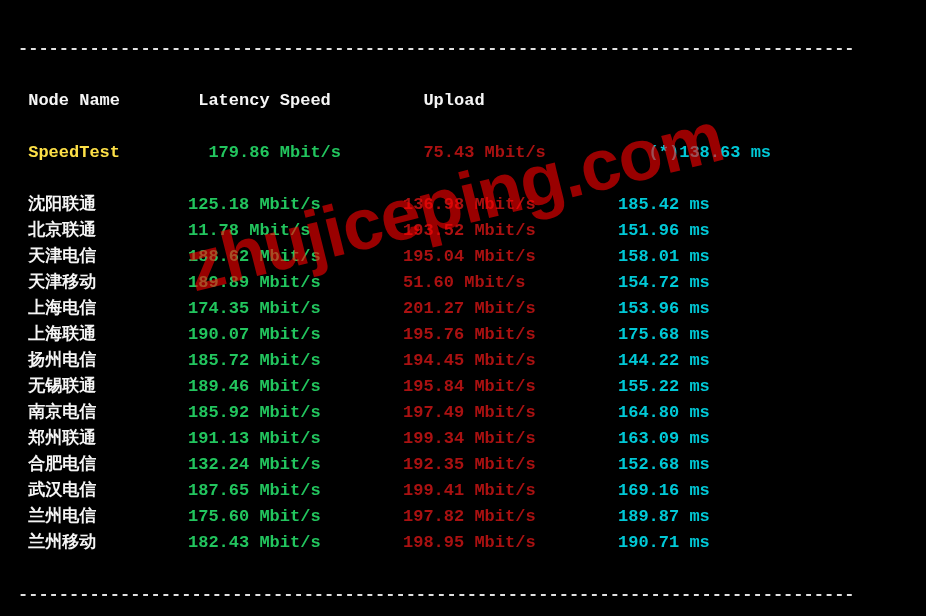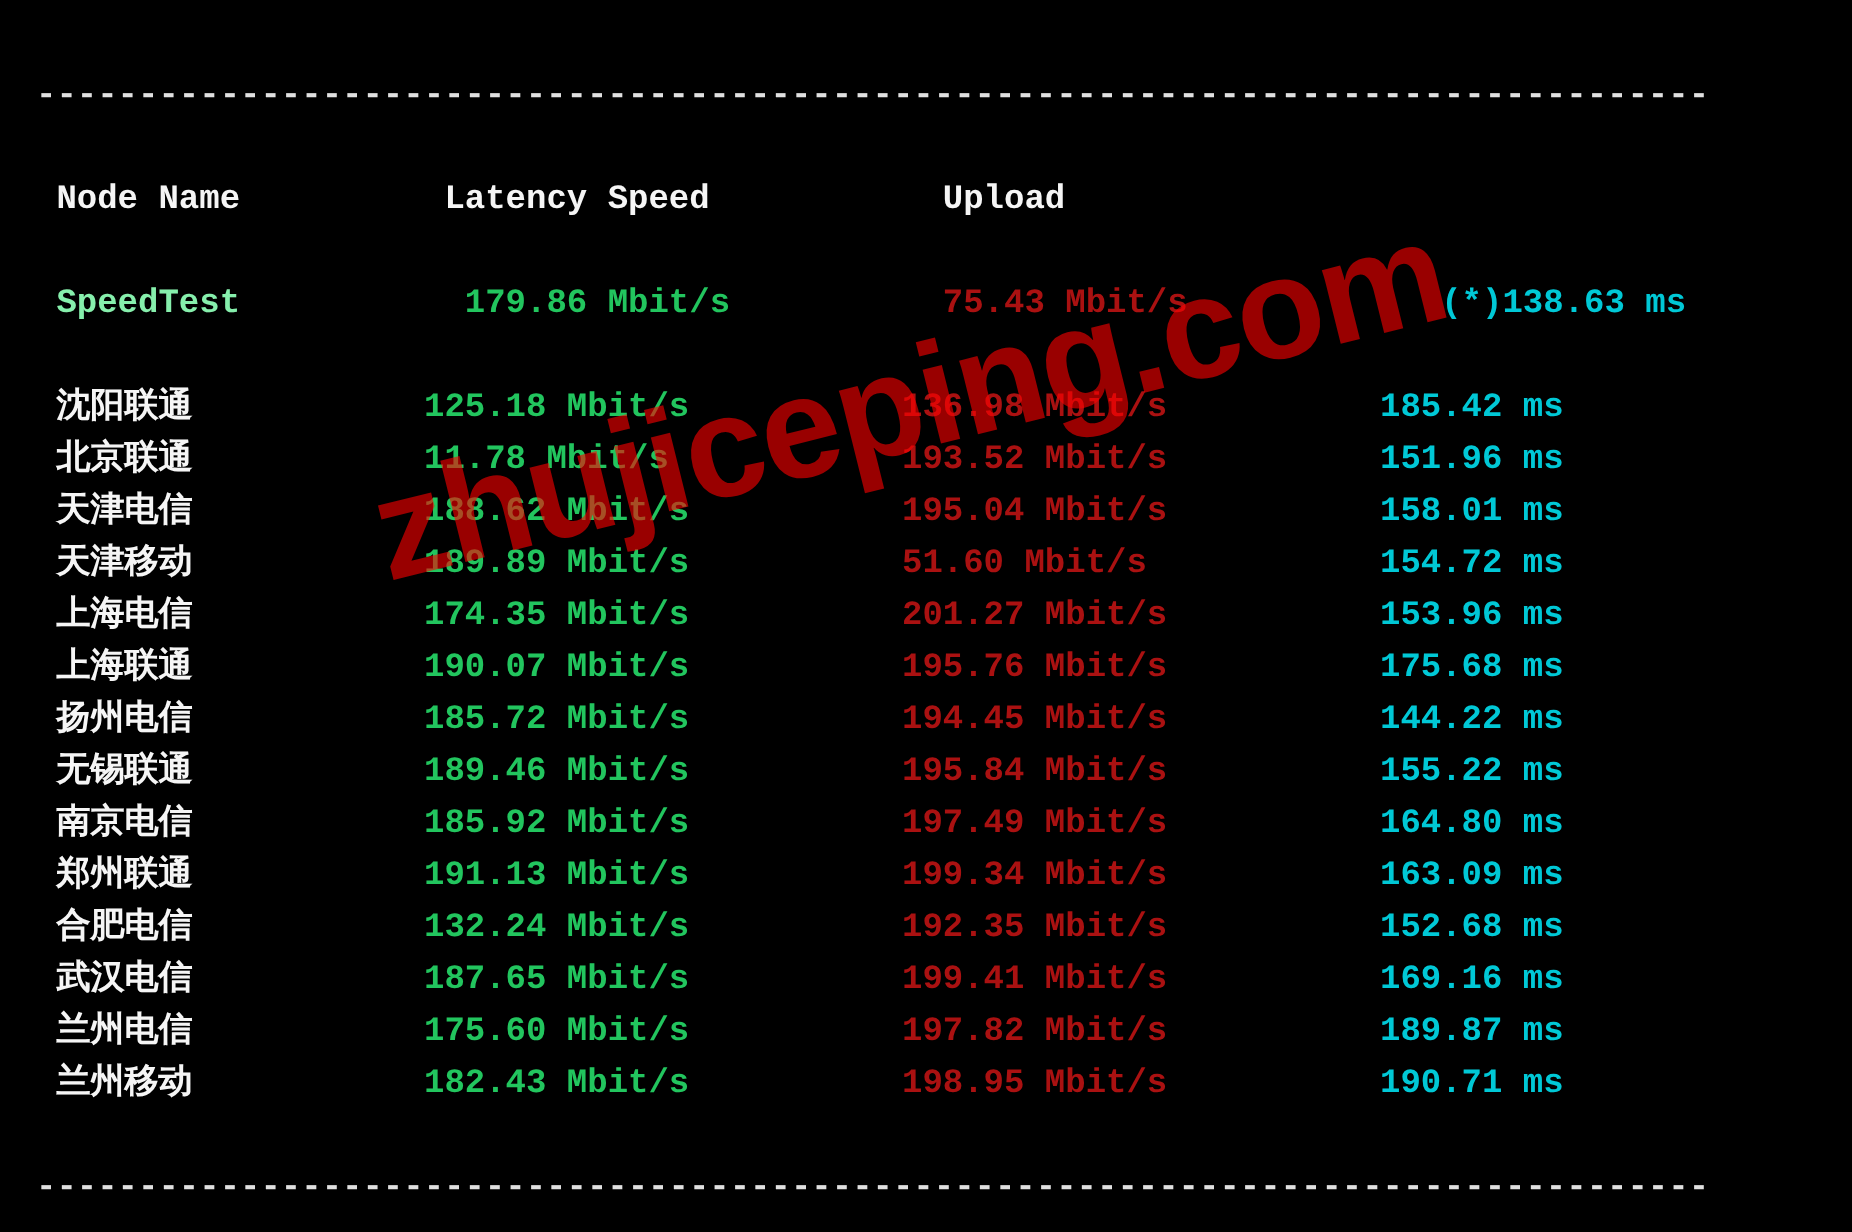--- a/index.html
+++ b/index.html
@@ -21,28 +21,27 @@
     position: relative;
     z-index: 1;
     line-height: 26px;
   }
   .hr {
     color: #e0e0e0;
     letter-spacing: 0;
   }
   .row {
     display: flex;
-    gap: 24px;
   }
   .col-node { width: 170px; }
   .col-up   { width: 215px; text-align: left; }
   .col-down { width: 215px; text-align: left; }
   .col-lat  { flex: 1; text-align: left; }
   .white  { color: #f5f5f5; }
-  .yellow { color: #86efac; }
+  .yellow { color: #fde047; }
   .green  { color: #22c55e; }
   .red    { color: #aa1111; }
   .cyan   { color: #00c8d6; }
   .watermark {
     position: absolute;
     top: 160px;
     left: 180px;
     font-size: 72px;
     font-family: Arial, sans-serif;
     font-weight: bold;

